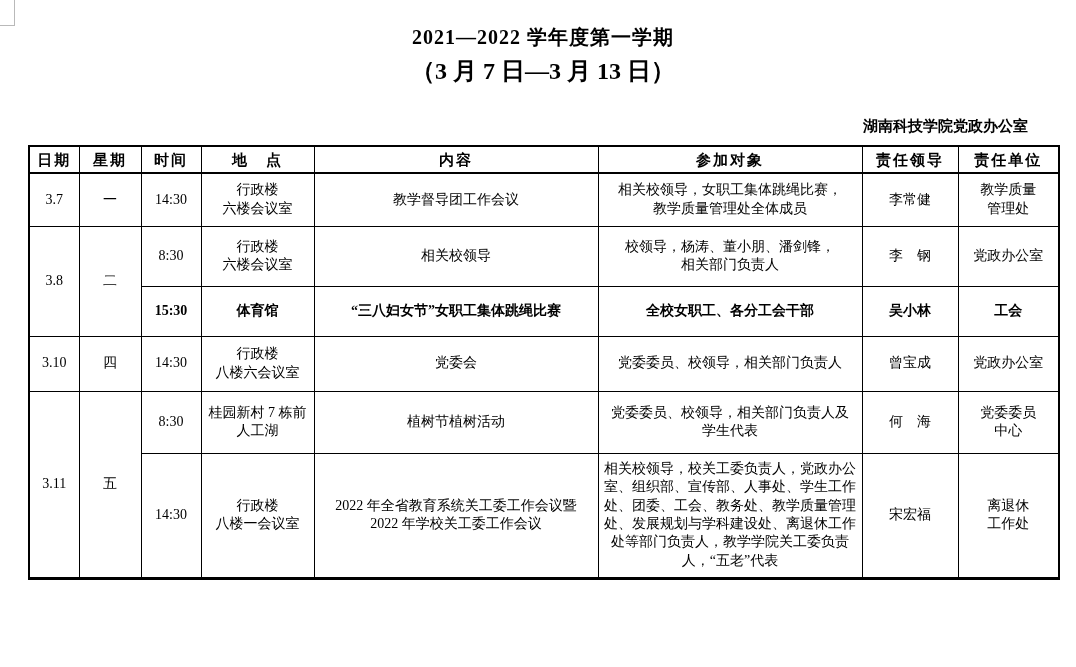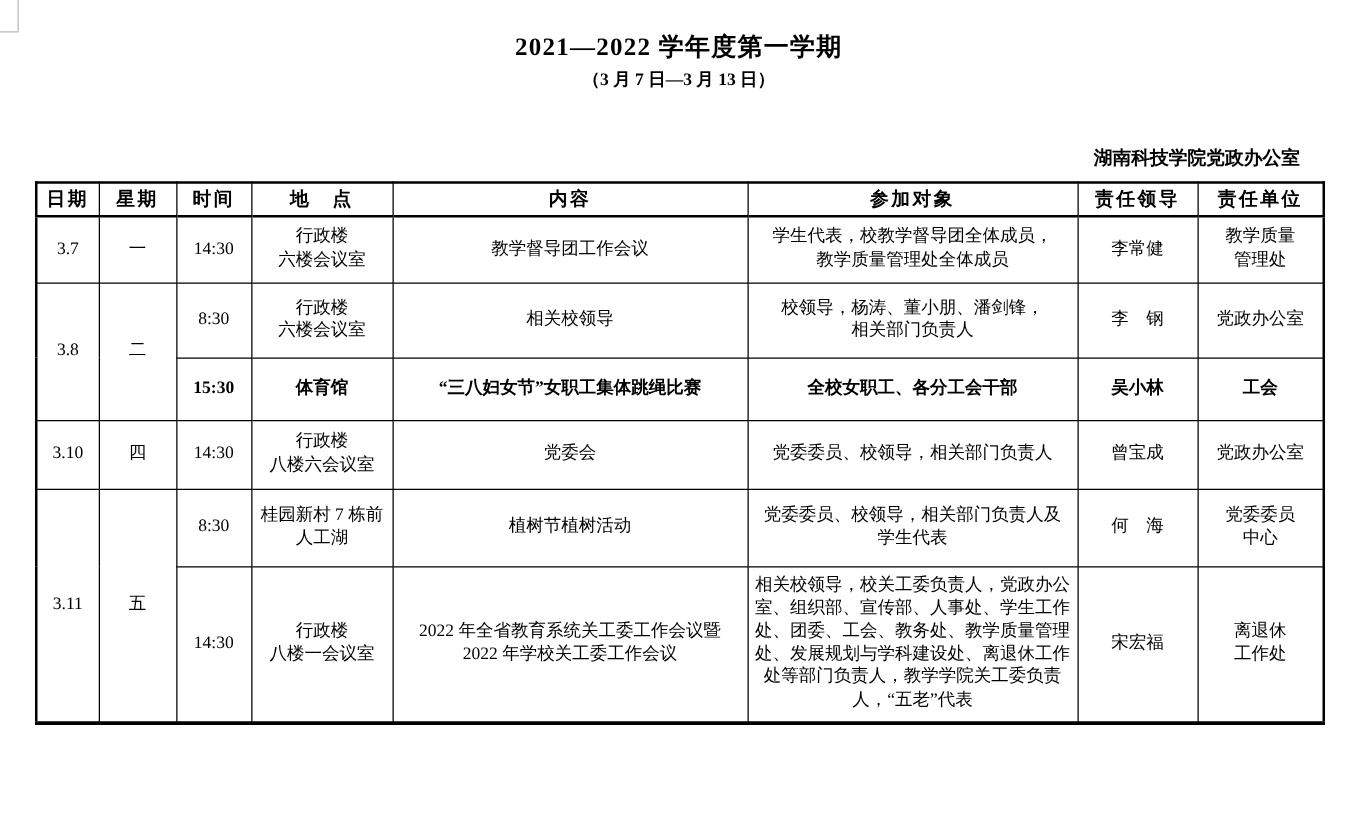--- a/index.html
+++ b/index.html
@@ -14,23 +14,23 @@
   .page { position: absolute; inset: 0; }
 
   
   .corner-mark { position: absolute; left: 0; top: 0; width: 30px; height: 30px; }
   .corner-mark .v { position: absolute; left: 14px; top: 0; width: 1px; height: 25px; background: #b9b9b9; }
   .corner-mark .h { position: absolute; left: 0; top: 25px; width: 15px; height: 1px; background: #b9b9b9; }
 
   .title-block { position: absolute; left: 28px; top: 24px; width: 1030px; text-align: center; }
   .semester { font-size: 20px; font-weight: bold; letter-spacing: 1px; }
   .main-title { font-size: 31px; margin-top: 5px; letter-spacing: 1px; }
-  .date-range { font-size: 14px; font-weight: bold; margin-top: 4px; }
+  .date-range { font-size: 24px; font-weight: bold; margin-top: 4px; }
   .office {
-    position: absolute; left: 24px; top: 117px; width: 1030px;
+    position: absolute; left: 12px; top: 117px; width: 1030px;
     text-align: right; font-size: 15px; font-weight: bold;
     font-family: "Liberation Sans", sans-serif;
     padding-right: 14px;
   }
 
   table.schedule {
     position: absolute; left: 28px; top: 145px;
     width: 1030px; table-layout: fixed;
     border-collapse: collapse;
     border: 2px solid #000;
@@ -99,21 +99,21 @@
       </tr>
     </thead>
     <tbody>
       <tr class="h-r1">
         <td>3.7</td>
         <td>一</td>
         <td>14:30</td>
         <td>行政楼
 六楼会议室</td>
         <td>教学督导团工作会议</td>
-        <td>学生代表，校教学督导团全体成员，
+        <td>相关校领导，女职工集体跳绳比赛，
 教学质量管理处全体成员</td>
         <td>李常健</td>
         <td>教学质量
 管理处</td>
       </tr>
       <tr class="h-r2">
         <td rowspan="2">3.8</td>
         <td rowspan="2">二</td>
         <td>8:30</td>
         <td>行政楼

